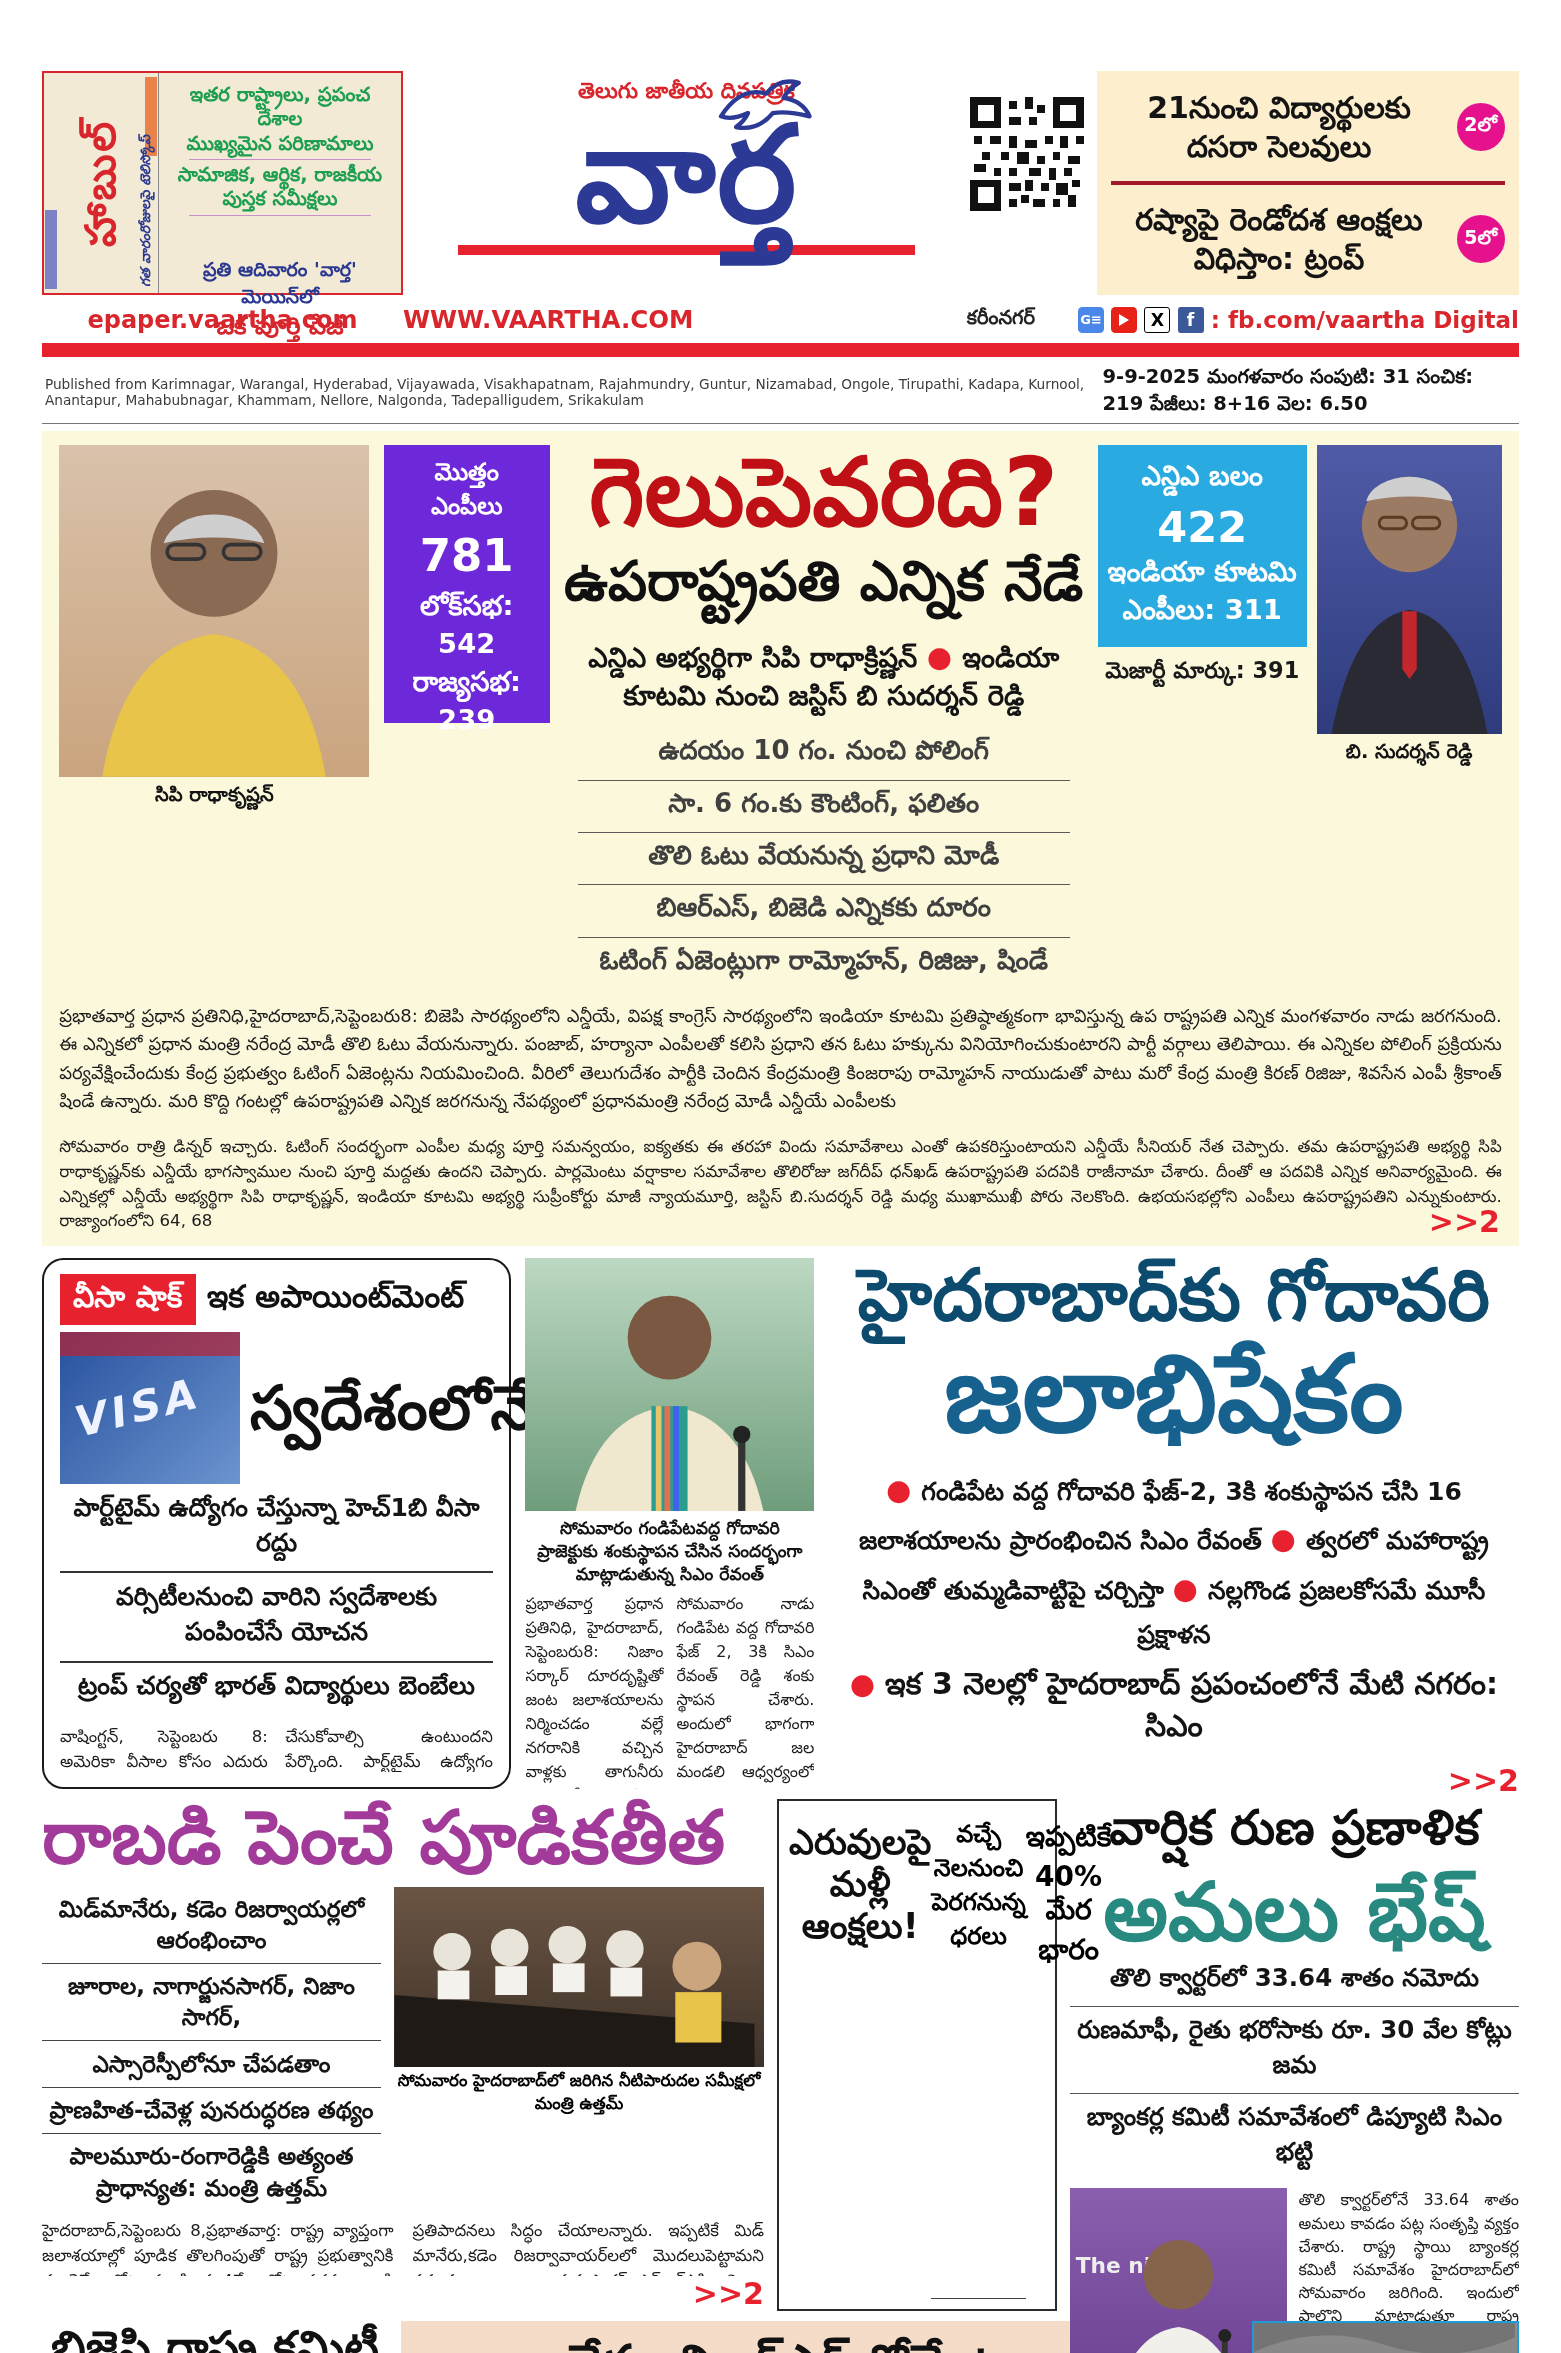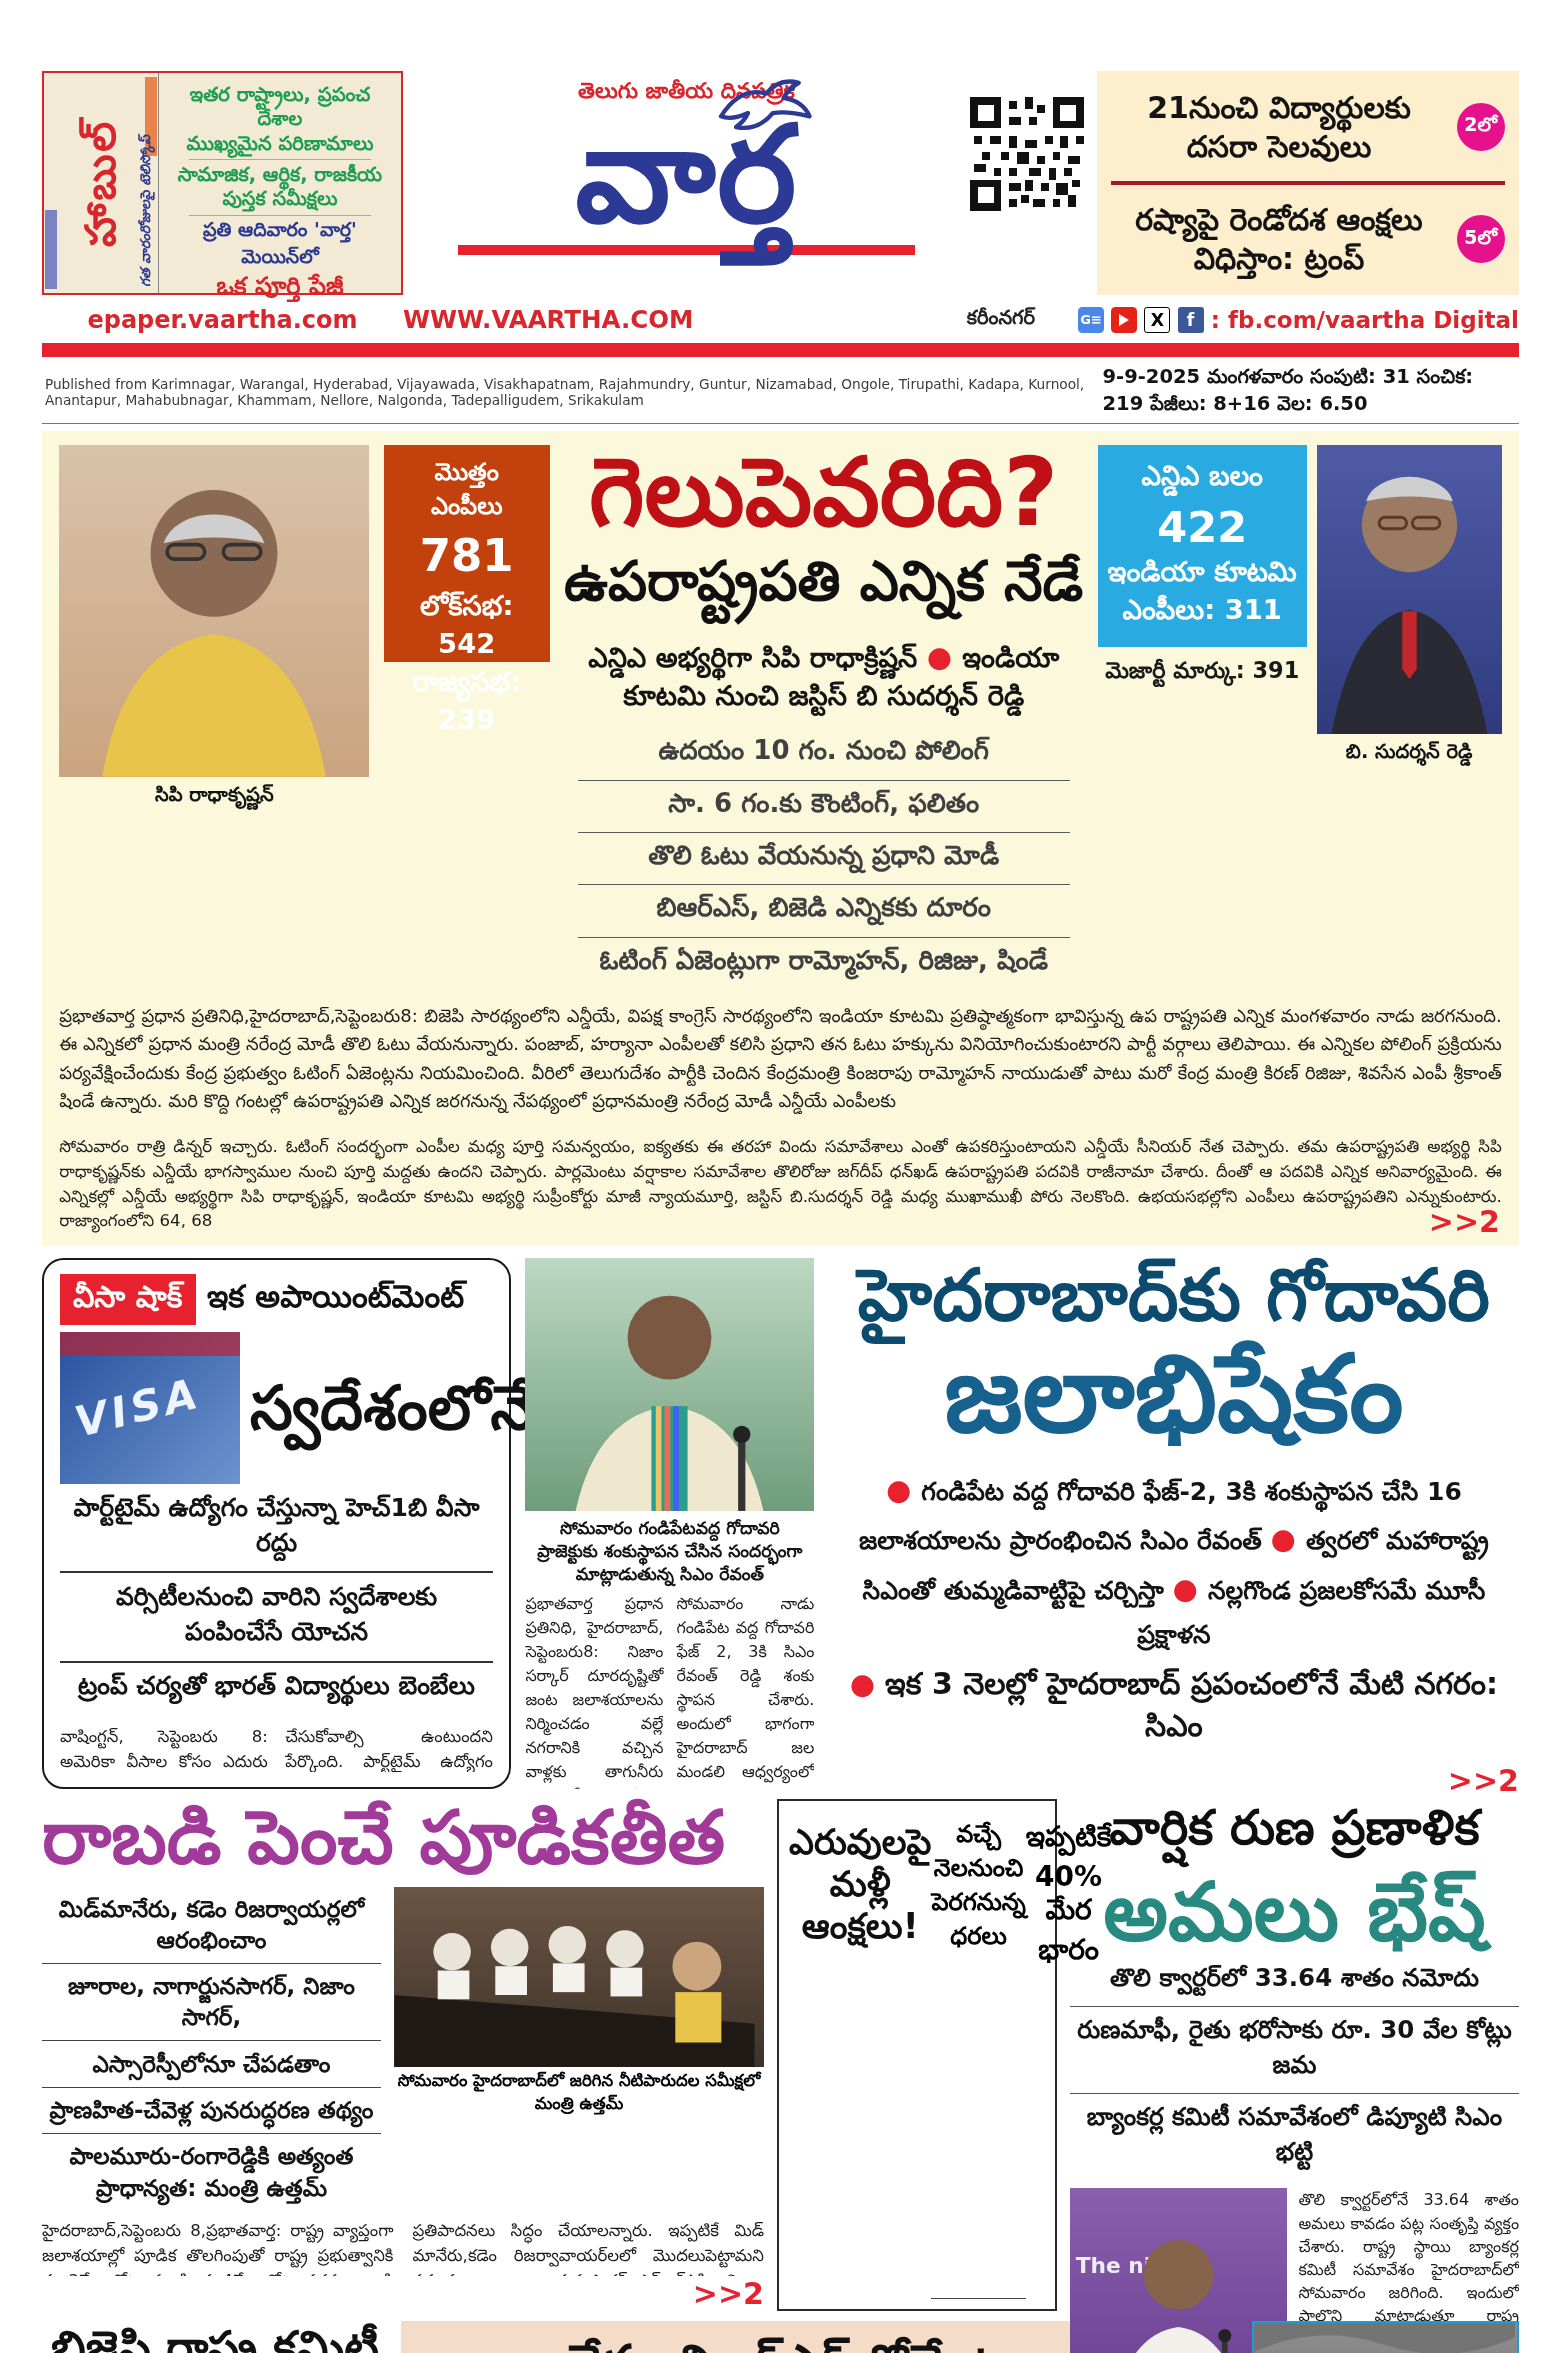--- a/index.html
+++ b/index.html
@@ -10,21 +10,21 @@
   .h-row { display:flex; gap:17.3px; align-items:stretch; height:224px; margin-top:52px; }
   .promo { width:361px; border:2.9px solid #d8262c; background:#f2ead4; display:flex; }
   .promo-left { width:115px; position:relative; border-right:1.4px solid #888; display:flex; align-items:center; justify-content:center; }
   .promo-vert-main { writing-mode:vertical-rl; transform:rotate(180deg); color:#d8262c; font-weight:bold; font-size:42px; letter-spacing:2.9px; }
   .promo-vert-sub { position:absolute; right:4.3px; bottom:5.8px; writing-mode:vertical-rl; transform:rotate(180deg); color:#2b3990; font-weight:bold; font-size:13.7px; font-style:italic; }
   .promo-bar-o { position:absolute; right:1.4px; top:4.3px; width:11.5px; height:79px; background:#e8834a; }
   .promo-bar-b { position:absolute; left:1.4px; bottom:4.3px; width:11.5px; height:79px; background:#7d82c4; }
   .promo-right { flex:1; padding:10px 7.2px; text-align:center; display:flex; flex-direction:column; justify-content:space-between; }
   .promo-green { color:#1e9e50; font-weight:bold; font-size:19.5px; line-height:1.25; }
   .promo-hr { border:none; border-top:1.4px solid #c990c9; width:80%; margin:2.9px auto; }
-  .promo-blue { color:#2b3990; font-weight:bold; font-size:19px; }
+  .promo-blue { color:#2b3990; font-weight:bold; font-size:19px;margin-top:40px; }
   .promo-red { color:#d8262c; font-weight:bold; font-size:24px; }
 
   .masthead { flex:1; text-align:center; position:relative; }
   .m-tagline { color:#d8262c; font-weight:bold; font-size:21.7px; margin-top:7.2px; }
   .m-logo { color:#2c3a96; font-weight:bold; font-size:134px; line-height:1.0; letter-spacing:1.4px; }
   .m-bird { position:absolute; top:4.3px; left:54%; }
   .m-redbar { height:10px; background:#e8212e; width:86%; margin:2.9px auto 0 auto; }
 
   .h-right { width:549px; display:flex; gap:13px; }
   .qr { width:114px; height:114px; margin-top:26px; }
@@ -51,21 +51,21 @@
   .dateline { display:flex; justify-content:space-between; align-items:center; padding:7.2px 2.9px 4.3px 2.9px; border-bottom:1.4px solid #777; }
   .published { font-size:13.7px; color:#3c3c3c; }
   .issue { font-size:19.5px; font-weight:bold; color:#141414; }
 
   
   .lead { background:#fcf8dc; margin-top:7.2px; padding:14.4px 17.3px 11.5px 17.3px; position:relative; }
   .lead-top { display:flex; gap:14.4px; }
   .photo { position:relative; overflow:hidden; }
   .ph-cap { font-weight:bold; font-size:19.5px; color:#141414; text-align:center; padding-top:5.8px; }
   .p-rk { width:310px; height:332px; background:linear-gradient(180deg,#d9c2ab,#caa47e); flex:none; }
-  .tealbox { width:166px; height:217px; background:#c2410c; color:#fff; text-align:center; padding:13px 5.8px; flex:none; }
+  .tealbox { width:166px; height:278px; background:#6d28d9; color:#fff; text-align:center; padding:13px 5.8px; flex:none; }
   .tb1 { font-size:24px; font-weight:bold; }
   .tb-val { font-size:45px; font-weight:bold; margin:2.9px 0; }
   .tb2 { font-size:27.4px; font-weight:bold; margin-top:7.2px; }
   .lead-center { flex:1; text-align:center; }
   .lead-head { color:#bf1016; font-weight:bold; font-size:95px; line-height:1.0; }
   .lead-sub { color:#101010; font-weight:bold; font-size:55px; margin-top:8.7px; }
   .lead-deck { font-weight:bold; font-size:27.4px; margin-top:13px; color:#141414; }
   .reddot { color:#e8212e; font-size:29px; }
   .lead-bullets { margin-top:10px; display:inline-block; }
   .lb { font-weight:bold; font-size:26px; color:#404040; padding:7.2px 21.7px; border-bottom:1.4px solid #5a5a5a; }

